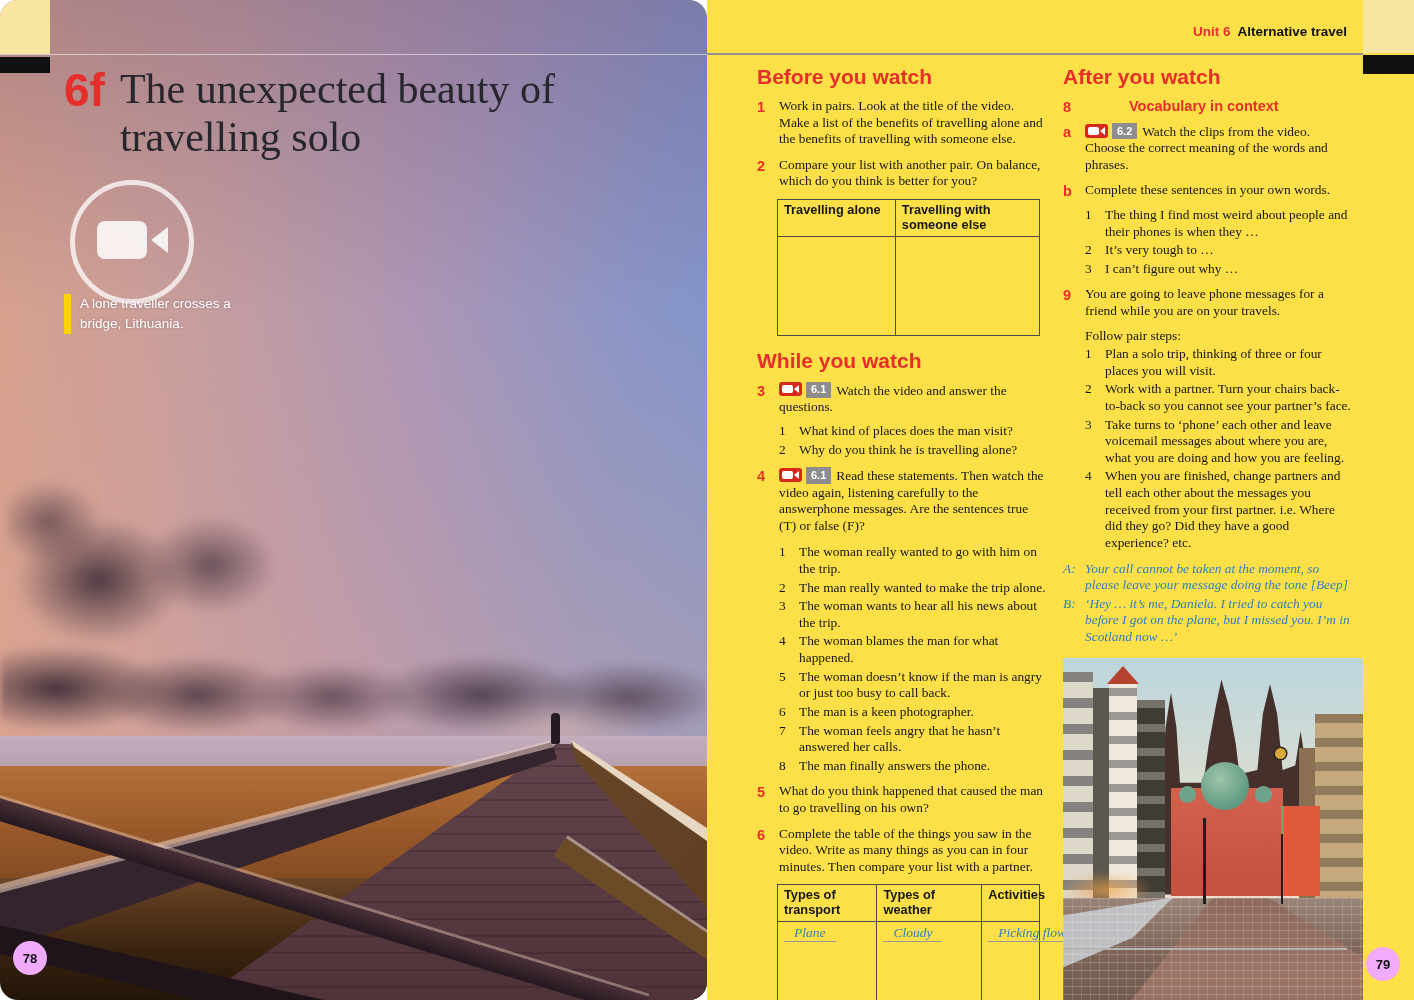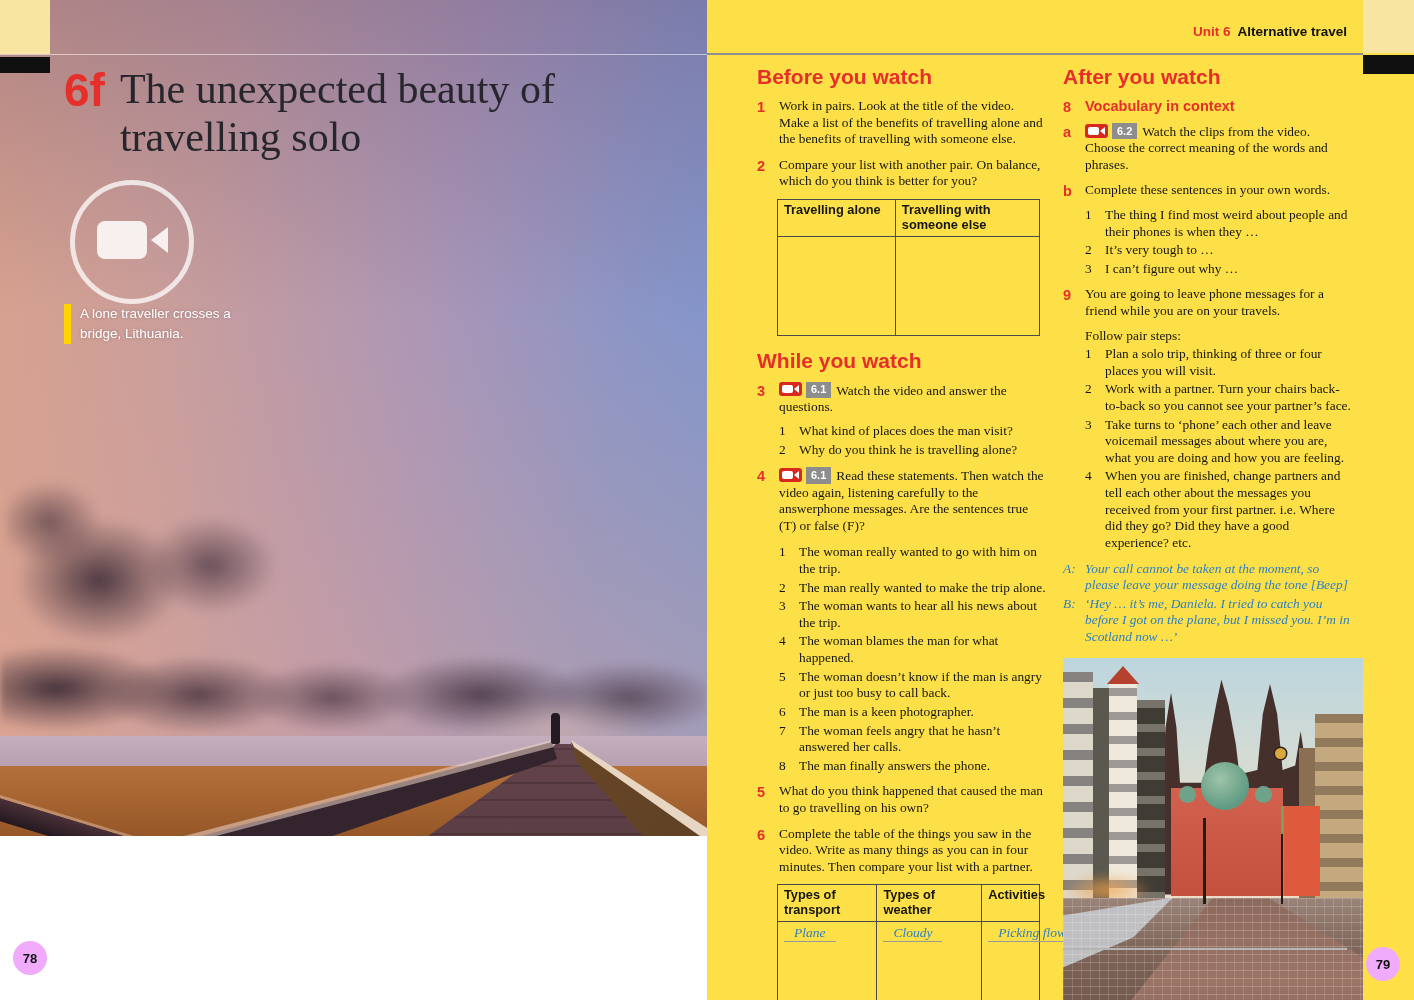--- a/index.html
+++ b/index.html
@@ -1,19 +1,19 @@
 <!DOCTYPE html>
 <html><head>
 <meta charset="utf-8">
 <style>
   html,body{margin:0;padding:0;background:#e8e8e8;}
   .spread{position:relative;width:1414px;height:1000px;background:#fff;overflow:hidden;
           font-family:"Liberation Serif",serif;color:#161616;}
   
-  .photoL{position:absolute;left:0;top:0;width:707px;height:836px;overflow:hidden;}
+  .photoL{position:absolute;left:0;top:0;width:707px;height:1000px;overflow:hidden;border-radius:18px;}
   .sky{position:absolute;left:0;top:0;width:100%;height:745px;
        background:linear-gradient(100deg,#dba28b 0%,#c99e9c 28%,#ab96b6 58%,#8b95c6 82%,#7e95cd 100%);}
   .sky-tint{position:absolute;left:0;top:0;width:100%;height:745px;
        background:linear-gradient(to bottom,rgba(96,78,120,.35),rgba(150,120,150,0) 42%,rgba(236,170,140,.32) 94%);}
   .bigtree{position:absolute;left:6px;top:462px;width:310px;height:215px;filter:blur(4px);
        background:radial-gradient(ellipse 120px 90px at 30% 55%,rgba(56,40,52,.85),rgba(56,40,52,0) 70%),
                   radial-gradient(ellipse 95px 70px at 66% 48%,rgba(66,48,60,.7),rgba(66,48,60,0) 70%),
                   radial-gradient(ellipse 75px 60px at 14% 28%,rgba(56,40,52,.6),rgba(0,0,0,0) 70%);}
   .treeline{position:absolute;left:0;top:618px;width:707px;height:128px;filter:blur(3px);
        background:radial-gradient(ellipse 160px 62px at 8% 55%,rgba(56,40,52,.9),rgba(0,0,0,0) 70%),
@@ -62,21 +62,21 @@
        color:#e62e2a;margin-right:15px;line-height:1.05;}
   .title-lines{font-family:"Liberation Serif",serif;font-size:42px;line-height:1.14;color:#26262c;}
   .title-lines span{display:block;}
   .vidcircle{position:absolute;left:70px;top:180px;width:114px;height:114px;border-radius:50%;
        border:5px solid rgba(255,255,255,.75);}
   .vidcircle .body{position:absolute;left:22px;top:36px;width:50px;height:38px;border-radius:8px;
        background:rgba(255,255,255,.85);}
   .vidcircle .lens{position:absolute;left:76px;top:42px;width:0;height:0;
        border-top:13px solid transparent;border-bottom:13px solid transparent;
        border-right:17px solid rgba(255,255,255,.85);}
-  .caption{position:absolute;left:64px;top:304px;display:flex;}
+  .caption{position:absolute;left:64px;top:294px;display:flex;}
   .caption .bar{width:7px;height:40px;background:#ffd400;margin-right:9px;flex:0 0 auto;}
   .caption .ctext{font-family:"Liberation Sans",sans-serif;font-size:13.5px;line-height:1.45;
        color:#fff;text-shadow:0 0 3px rgba(60,40,60,.35);}
   .caption .ctext span{display:block;}
   .pagebadge{position:absolute;width:34px;height:34px;border-radius:50%;background:#f0abfc;
        font-family:"Liberation Sans",sans-serif;font-weight:bold;font-size:13px;color:#111;
        display:flex;align-items:center;justify-content:center;}
   .badge78{left:13px;top:941px;}
   .badge79{left:1366px;top:947px;}
   
@@ -110,21 +110,21 @@
   .clipnum{display:inline-block;background:#8d8d8d;color:#fff;font-family:"Liberation Sans",sans-serif;
        font-weight:bold;font-size:11px;padding:1.5px 5px 1px;margin-right:5px;vertical-align:1px;}
   table.bk{border-collapse:collapse;margin:4px 0 14px 20px;width:263px;table-layout:fixed;}
   table.bk th,table.bk td{border:1.3px solid #4a4a4a;font-family:"Liberation Sans",sans-serif;
        font-size:12.8px;text-align:left;vertical-align:top;padding:3px 6px;}
   table.bk th{font-weight:bold;line-height:1.15;}
   td.empty1{height:92px;}
   td.entry{height:76px;text-align:center;padding-top:4px;}
   .hand{color:#2e7ec2;font-style:italic;font-family:"Liberation Serif",serif;font-size:13.5px;
        border-bottom:1px solid #999;padding:0 10px 1px;white-space:nowrap;}
-  .voc-title{font-family:"Liberation Sans",sans-serif;font-weight:bold;font-size:14.5px;color:#e62e2a;}
+  .voc-title{font-family:"Liberation Sans",sans-serif;font-weight:bold;font-size:14.5px;color:#e62e2a;margin-left:44px;}
   .follow{margin-top:8px;}
   .dlg{color:#2e7ec2;font-style:italic;margin-top:2px;}
   .dlg .sub .sn{flex:0 0 22px;}
   
   .photo2{position:relative;width:300px;height:378px;margin-top:12px;overflow:hidden;background:#cfd8da;}
   .p2-sky{position:absolute;left:0;top:0;width:100%;height:70%;
        background:linear-gradient(to bottom,#bcd6de 0%,#d8dcd2 45%,#ecdcc8 75%);}
   .p2-church{position:absolute;left:90px;top:22px;width:180px;height:215px;background:#45302c;
        clip-path:polygon(0% 100%,0% 48%,5% 48%,7% 22%,10% 6%,13% 22%,15% 48%,28% 48%,31% 30%,35% 12%,38% 0%,42% 12%,46% 30%,48% 44%,58% 42%,61% 16%,65% 2%,69% 16%,72% 42%,79% 40%,82% 24%,85% 40%,92% 44%,100% 48%,100% 100%);}
   .p2-clock{position:absolute;left:212px;top:90px;width:11px;height:11px;border-radius:50%;

